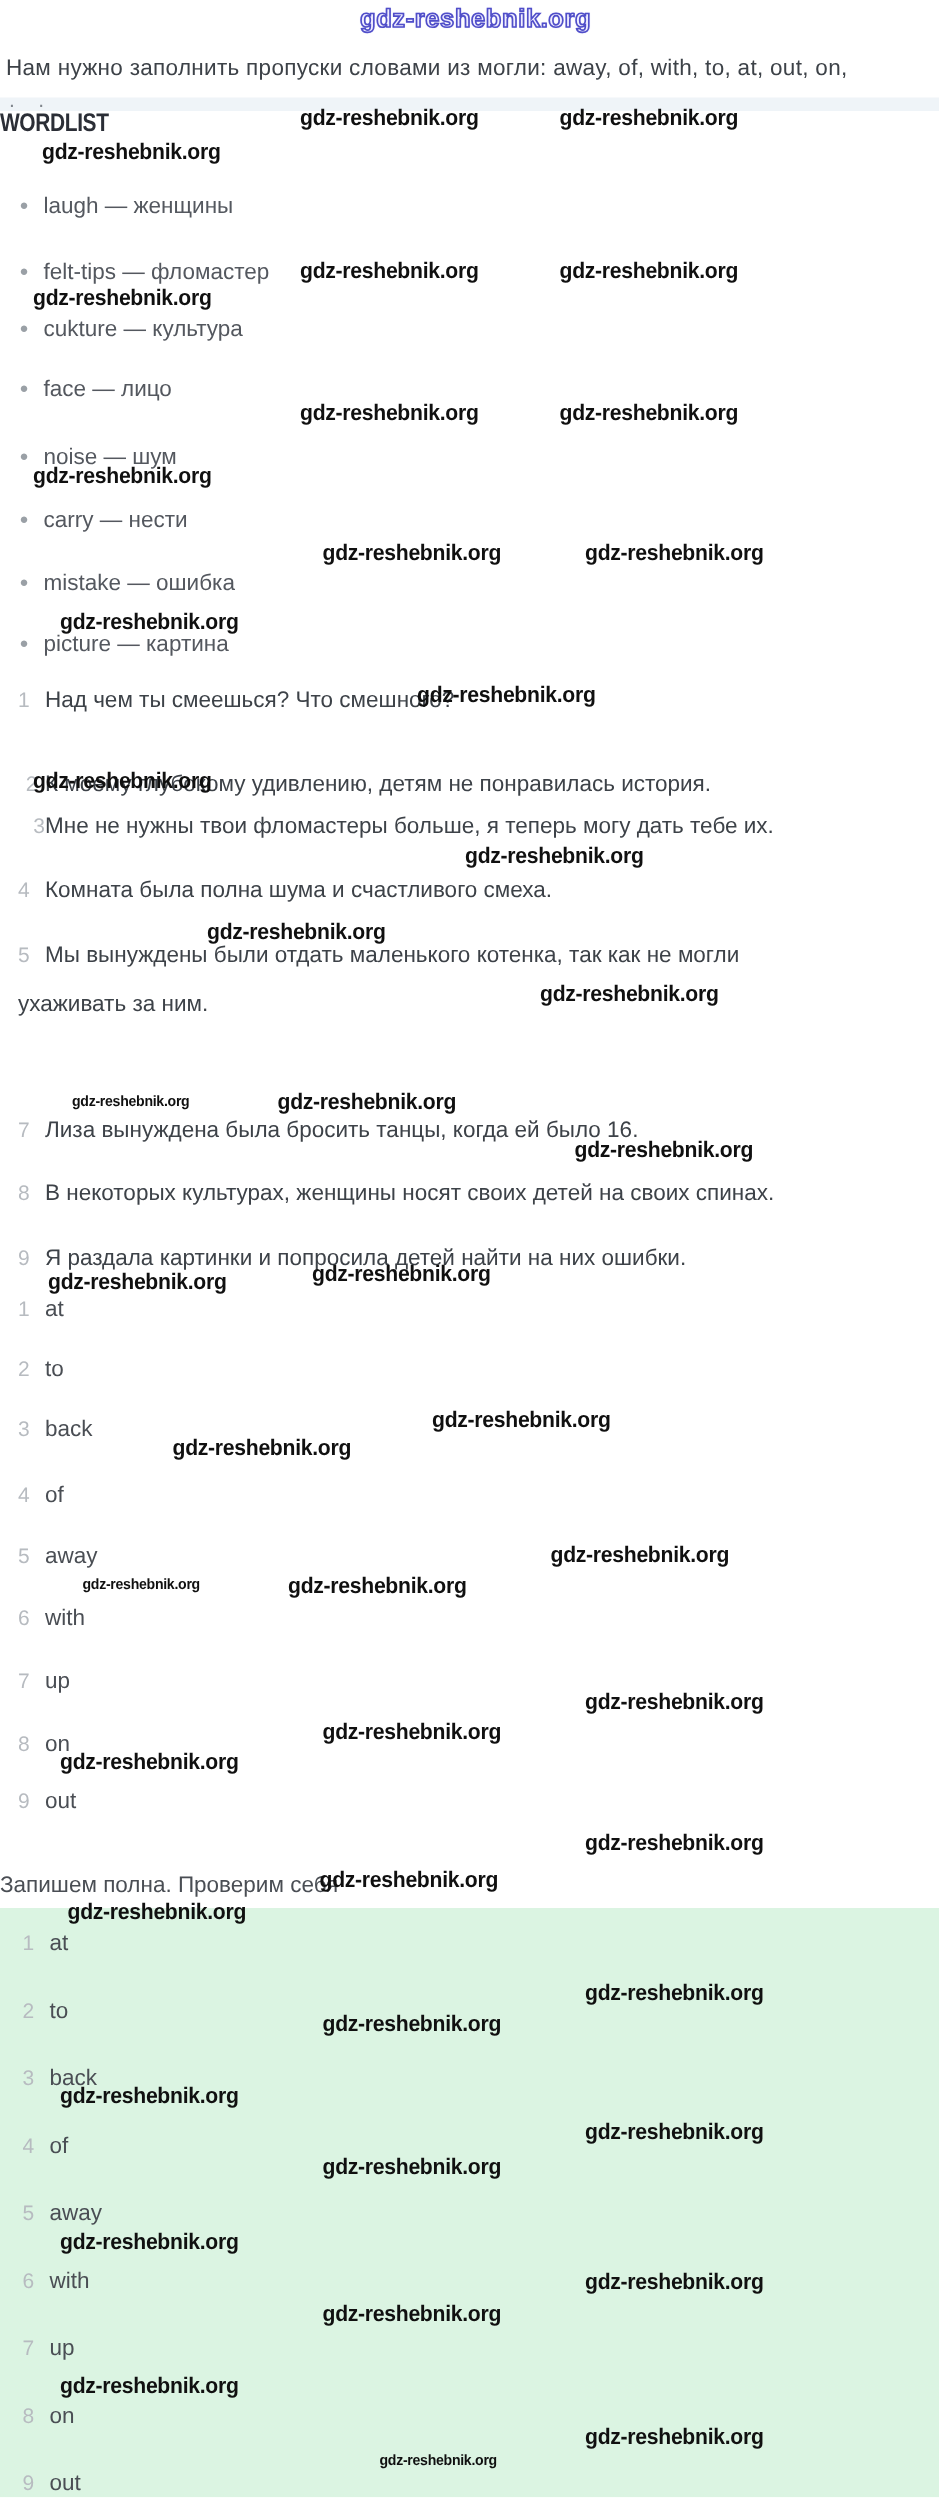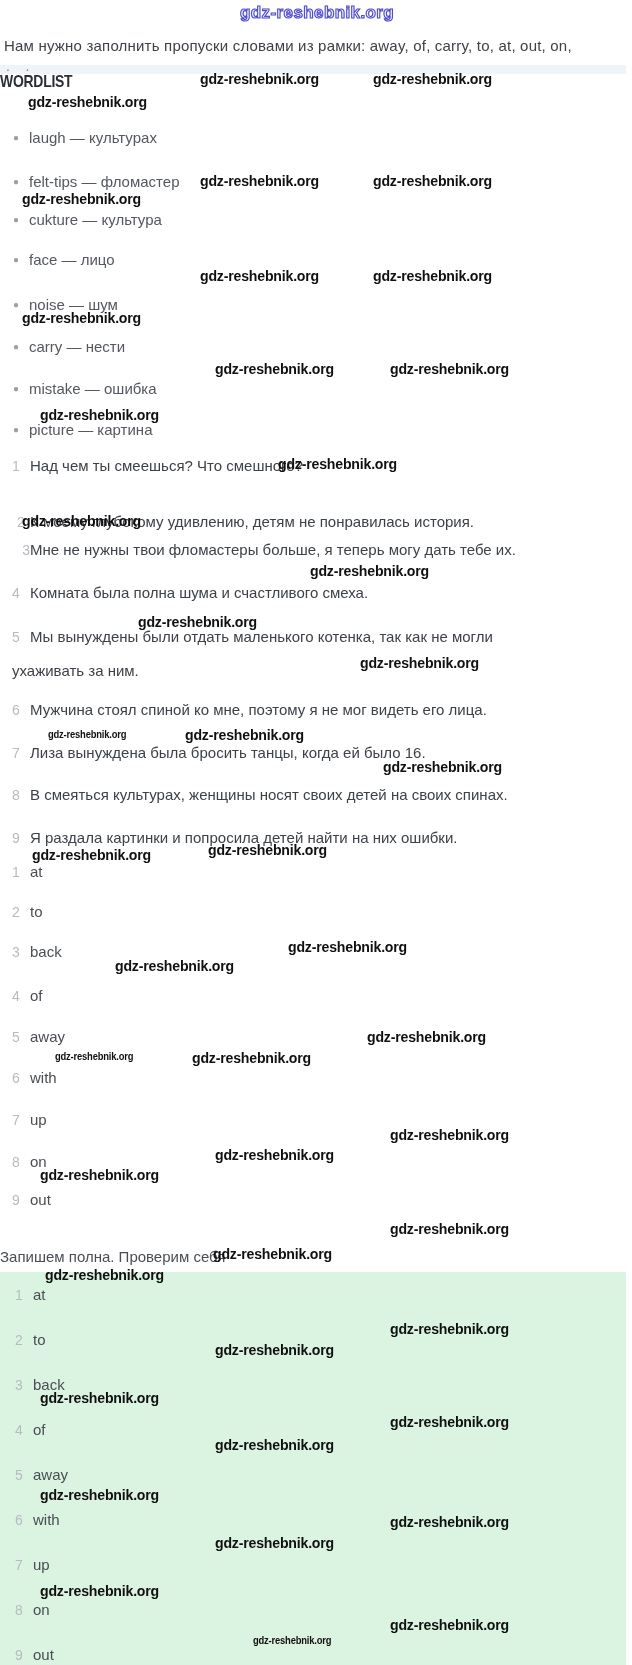--- a/index.html
+++ b/index.html
@@ -35,43 +35,42 @@
     transform:none;
   }
 </style>
 </head>
 <body>
 
 <div id="page">
 
   <span class="wm outline" style="left:240px;top:3px;">gdz-reshebnik.org</span>
 
-  <div class="row intro" style="left:4px;top:36px;">Нам нужно заполнить пропуски словами из рамки: away, of, carry, to, at, out, on,</div>
+  <div class="row intro" style="left:4px;top:36px;">Нам нужно заполнить пропуски словами из могли: away, of, with, to, at, out, on,</div>
   <div class="hl-strip"></div>
   <div class="row dots" style="left:6px;top:56px;">.    .</div>
 
   <div class="row wordlist-title" style="left:0;top:72px;">WORDLIST</div>
 
-  <div class="row wl-row" style="left:13px;top:128px;"><span class="bullet">●</span><span>laugh — культурах</span></div>
+  <div class="row wl-row" style="left:13px;top:128px;"><span class="bullet">●</span><span>laugh — женщины</span></div>
   <div class="row wl-row" style="left:13px;top:172px;"><span class="bullet">●</span><span>felt-tips — фломастер</span></div>
   <div class="row wl-row" style="left:13px;top:210px;"><span class="bullet">●</span><span>cukture — культура</span></div>
   <div class="row wl-row" style="left:13px;top:250px;"><span class="bullet">●</span><span>face — лицо</span></div>
   <div class="row wl-row" style="left:13px;top:295px;"><span class="bullet">●</span><span>noise — шум</span></div>
   <div class="row wl-row" style="left:13px;top:337px;"><span class="bullet">●</span><span>carry — нести</span></div>
   <div class="row wl-row" style="left:13px;top:379px;"><span class="bullet">●</span><span>mistake — ошибка</span></div>
   <div class="row wl-row" style="left:13px;top:420px;"><span class="bullet">●</span><span>picture — картина</span></div>
 
   <div class="row sent" style="left:12px;top:456px;"><span class="num">1</span><span>Над чем ты смеешься? Что смешного?</span></div>
   <div class="row sent" style="left:12px;top:512px;text-align:center;"><span class="num">2</span><span>К моему глубокому удивлению, детям не понравилась история.</span></div>
   <div class="row sent" style="left:12px;top:540px;text-align:right;"><span class="num">3</span><span>Мне не нужны твои фломастеры больше, я теперь могу дать тебе их.</span></div>
   <div class="row sent" style="left:12px;top:583px;"><span class="num">4</span><span>Комната была полна шума и счастливого смеха.</span></div>
   <div class="row sent sent-wrap" style="left:12px;top:620px;"><span class="num">5</span><span>Мы вынуждены были отдать маленького котенка, так как не могли ухаживать за ним.</span></div>
-  <div class="row sent" style="left:12px;top:700px;"><span class="num">6</span><span>Мужчина стоял спиной ко мне, поэтому я не мог видеть его лица.</span></div>
   <div class="row sent" style="left:12px;top:743px;"><span class="num">7</span><span>Лиза вынуждена была бросить танцы, когда ей было 16.</span></div>
-  <div class="row sent" style="left:12px;top:785px;"><span class="num">8</span><span>В смеяться культурах, женщины носят своих детей на своих спинах.</span></div>
+  <div class="row sent" style="left:12px;top:785px;"><span class="num">8</span><span>В некоторых культурах, женщины носят своих детей на своих спинах.</span></div>
   <div class="row sent" style="left:12px;top:828px;"><span class="num">9</span><span>Я раздала картинки и попросила детей найти на них ошибки.</span></div>
 
   <div class="row" style="left:12px;top:862px;"><span class="num">1</span><span class="word">at</span></div>
   <div class="row" style="left:12px;top:902px;"><span class="num">2</span><span class="word">to</span></div>
   <div class="row" style="left:12px;top:942px;"><span class="num">3</span><span class="word">back</span></div>
   <div class="row" style="left:12px;top:986px;"><span class="num">4</span><span class="word">of</span></div>
   <div class="row" style="left:12px;top:1027px;"><span class="num">5</span><span class="word">away</span></div>
   <div class="row" style="left:12px;top:1068px;"><span class="num">6</span><span class="word">with</span></div>
   <div class="row" style="left:12px;top:1110px;"><span class="num">7</span><span class="word">up</span></div>
   <div class="row" style="left:12px;top:1152px;"><span class="num">8</span><span class="word">on</span></div>

